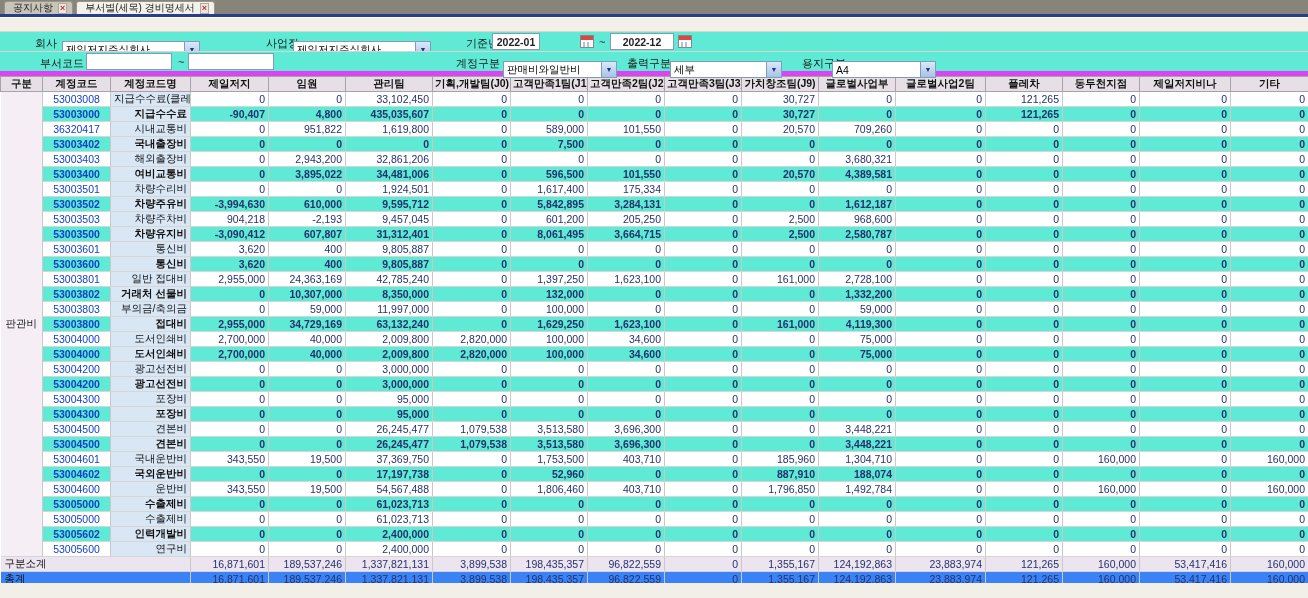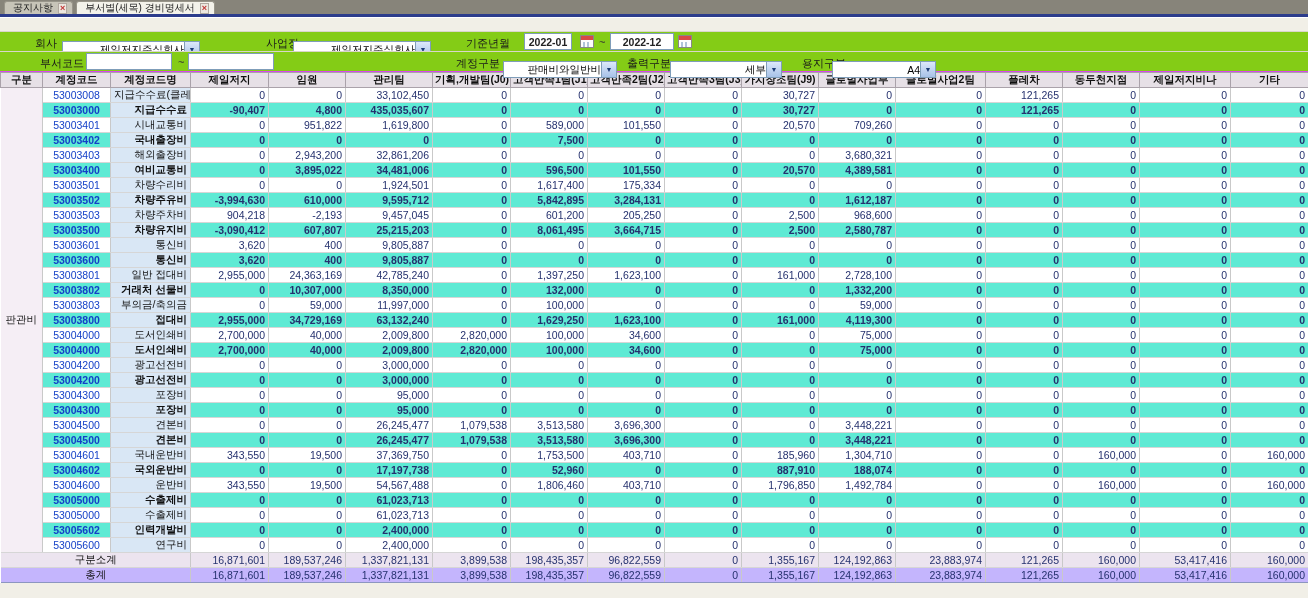--- a/index.html
+++ b/index.html
@@ -18,54 +18,54 @@
   .tab-close { color:#c03030; font-weight:bold; font-size:9px; line-height:9px;
                border:1px solid #b0a8a0; background:#ece8e0; padding:0 1px; cursor:pointer; }
   .navline { height:3px; background:#2c3c8c; }
   
   .menubar { height:15px; background:linear-gradient(180deg,#b2afa0,#dedbd0);
              display:flex; align-items:center; padding-left:5px; }
   .menu-open { background:#7c1418; color:#ffd800; font-size:8.5px; font-weight:bold; font-style:italic;
                padding:1px 9px 2px 9px; border-radius:8px; letter-spacing:.5px; border:1px solid #58080c; cursor:pointer; }
   .spacer { height:14px; background:#f1efe7; border-top:1px solid #ffffff; }
   
-  .frow { height:20px; position:relative; background:#84cc16; border-top:1px solid #d9d6ca;text-align:right; }
+  .frow { height:20px; position:relative; background:#5eead4; border-top:1px solid #d9d6ca; }
   .flabel { position:absolute; top:4px; font-size:11px; color:#1a1a1a; white-space:nowrap; }
   .dd { position:absolute; top:1px; height:17px; background:#fff; border:1px solid #7f9db9; display:flex; align-items:center; cursor:pointer;margin-top:8px; }
   .dd-text { flex:1; font-size:10.5px; padding-left:3px; color:#000; white-space:nowrap; overflow:hidden; }
   .dd-btn { width:15px; align-self:stretch; background:linear-gradient(180deg,#dce8fa,#a8c2e8);
             border-left:1px solid #7f9db9; color:#1c3c78; font-size:7px;
             display:flex; align-items:center; justify-content:center; }
   .txt { position:absolute; top:1px; height:17px; background:#fff; border:1px solid #7f9db9;
          font-size:10.5px; display:flex; align-items:center; justify-content:center;
          font-weight:bold; color:#222; }
   .tilde { position:absolute; top:4px; font-size:11px; color:#333; }
   .cal { position:absolute; top:3px; width:14px; height:13px;
          background:linear-gradient(180deg,#d84848 0,#d84848 4px,#fdfdfd 4px);
          border:1px solid #888; cursor:pointer; }
   .cal::after { content:""; position:absolute; left:2px; right:2px; top:6px; height:5px;
          background:repeating-linear-gradient(90deg,#b0c4d8 0 2px,transparent 2px 4px); }
   
-  .grid { border-top:1px solid #d946ef; background:#fff; height:512px; overflow:hidden; }
+  .grid { border-top:5px solid #d946ef; background:#fff; height:512px; overflow:hidden; }
   table { border-collapse:collapse; table-layout:fixed; width:1308px; }
   th { background:#e6e0e6; border:1px solid #aaa2aa; font-size:10.5px; font-weight:bold; color:#111;
        height:15px; padding:0 2px; overflow:hidden; white-space:nowrap; }
   td { border-right:1px solid #c9c9c9; border-bottom:1px solid #d6d6d6;
        font-size:10.5px; height:15px; padding:0 3px; white-space:nowrap; overflow:hidden; }
   tbody tr { background:#ffffff; }
   tbody tr.alt { background:#5eead4;font-weight:bold; }
   .group-cell { background:#f5eef5; text-align:center; vertical-align:middle; color:#111; }
   .code-cell { color:#1440c8; text-align:center; cursor:pointer; }
   .name-cell { background:#d9e7f5; text-align:right; color:#111; cursor:pointer; }
   .num-cell { text-align:right; color:#25316e; }
   tr.subtotal-row { background:#ece4ef; }
   tr.subtotal-row td { border-top:1px solid #a89cb0; }
-  tr.total-row { background:#c4b5fd; }
+  tr.total-row { background:#3b82f6; }
   tr.total-row td { border-bottom:1px solid #8c96c0; }
-  .sum-label { text-align:center; padding-left:4px; color:#111; }
+  .sum-label { text-align:left; padding-left:4px; color:#111; }
 </style>
 </head>
 <body>
 
 <div class="app">
 
   <div class="tabbar">
     <div class="tab">
       <span class="tab-label">공지사항</span>
       <span class="tab-close">×</span>
@@ -84,21 +84,21 @@
     <div class="dd" style="left:62px;width:138px">
       <span class="dd-text">제일저지주식회사</span>
       <span class="dd-btn">▼</span>
     </div>
     <span class="flabel" style="left:266px">사업장</span>
     <div class="dd" style="left:293px;width:138px">
       <span class="dd-text">제일저지주식회사</span>
       <span class="dd-btn">▼</span>
     </div>
     <span class="flabel" style="left:466px">기준년월</span>
-    <div class="txt" style="left:524px;width:48px">
+    <div class="txt" style="left:492px;width:48px">
       <span>2022-01</span>
     </div>
     <span class="cal" style="left:580px"></span>
     <span class="tilde" style="left:599px">~</span>
     <div class="txt" style="left:610px;width:64px">
       <span>2022-12</span>
     </div>
     <span class="cal" style="left:678px"></span>
   </div>
 
@@ -202,21 +202,21 @@
             <td class="num-cell">0</td>
             <td class="num-cell">30,727</td>
             <td class="num-cell">0</td>
             <td class="num-cell">0</td>
             <td class="num-cell">121,265</td>
             <td class="num-cell">0</td>
             <td class="num-cell">0</td>
             <td class="num-cell">0</td>
           </tr>
           <tr>
-            <td class="code-cell">53003401</td>
+            <td class="code-cell">36320417</td>
             <td class="name-cell">시내교통비</td>
             <td class="num-cell">0</td>
             <td class="num-cell">951,822</td>
             <td class="num-cell">1,619,800</td>
             <td class="num-cell">0</td>
             <td class="num-cell">589,000</td>
             <td class="num-cell">101,550</td>
             <td class="num-cell">0</td>
             <td class="num-cell">20,570</td>
             <td class="num-cell">709,260</td>
@@ -332,21 +332,21 @@
             <td class="num-cell">0</td>
             <td class="num-cell">0</td>
             <td class="num-cell">0</td>
             <td class="num-cell">0</td>
           </tr>
           <tr class="alt">
             <td class="code-cell">53003500</td>
             <td class="name-cell">차량유지비</td>
             <td class="num-cell">-3,090,412</td>
             <td class="num-cell">607,807</td>
-            <td class="num-cell">25,215,203</td>
+            <td class="num-cell">31,312,401</td>
             <td class="num-cell">0</td>
             <td class="num-cell">8,061,495</td>
             <td class="num-cell">3,664,715</td>
             <td class="num-cell">0</td>
             <td class="num-cell">2,500</td>
             <td class="num-cell">2,580,787</td>
             <td class="num-cell">0</td>
             <td class="num-cell">0</td>
             <td class="num-cell">0</td>
             <td class="num-cell">0</td>

